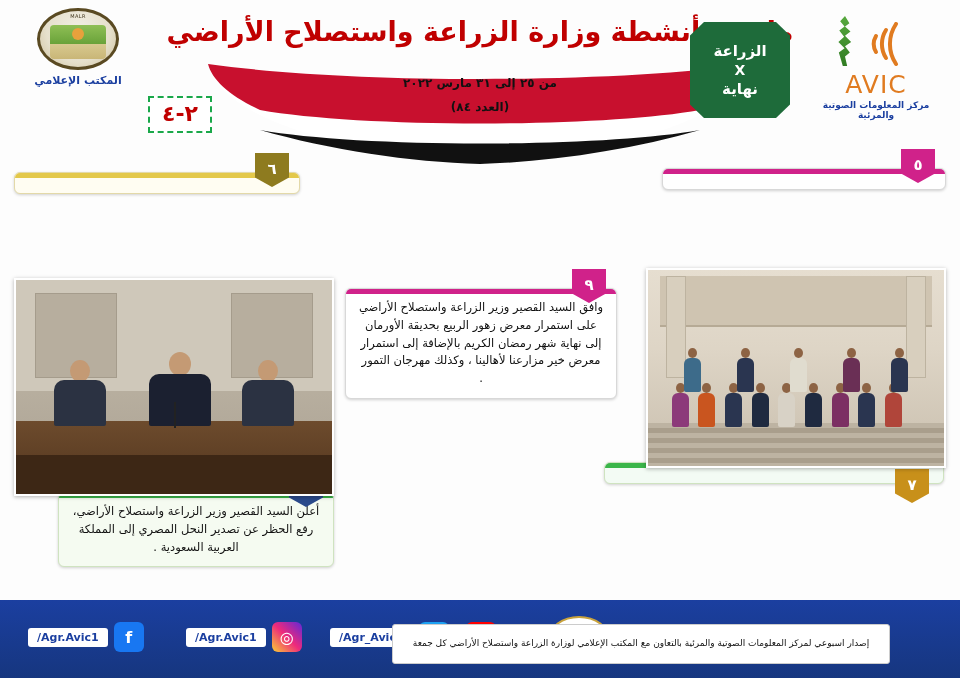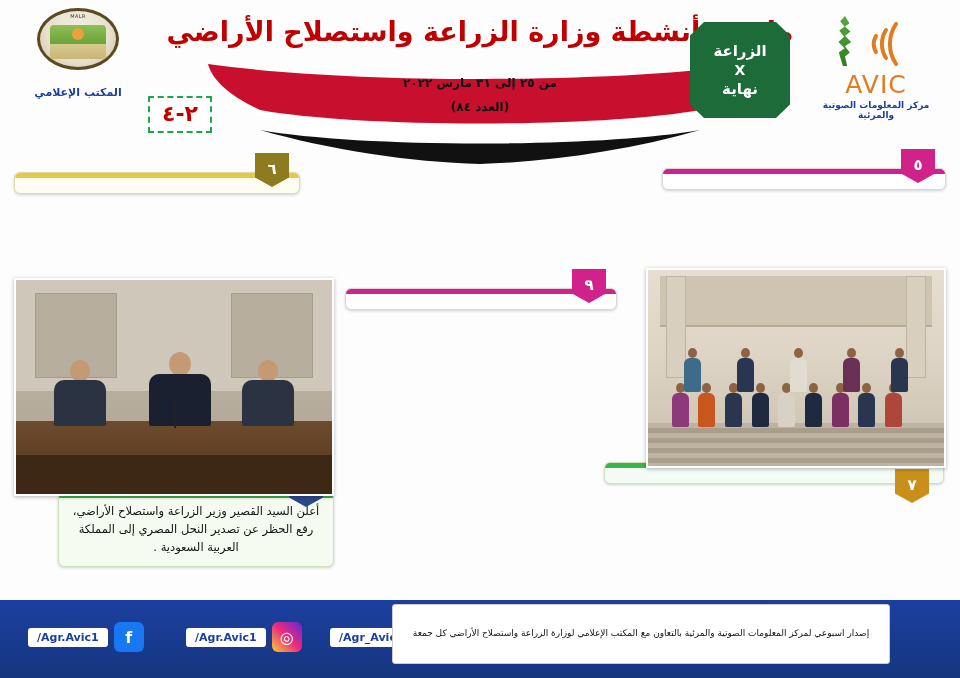--- a/index.html
+++ b/index.html
@@ -33,21 +33,21 @@
   }
   .logo-badge .sun {
     position: absolute; left: 50%; top: 17px; transform: translateX(-50%);
     width: 12px; height: 12px; border-radius: 50%; background: #e8a13c;
   }
   .logo-badge-top {
     position: absolute; left: 0; right: 0; top: 2px;
     font-size: 5px; color: #3d3118; letter-spacing: .4px;
   }
   .logo-caption {
-    margin-top: 16px; font-size: 11px; font-weight: bold; color: #1b3fa0;
+    margin-top: 4px; font-size: 11px; font-weight: bold; color: #1b3fa0;
   }
 
   .main-title {
     position: absolute; left: 0; right: 0; top: 16px;
     text-align: center;
     font-size: 27px; font-weight: bold;
     color: #c00000;
     letter-spacing: 0px;
   }
 
@@ -177,21 +177,21 @@
     background:#fff; color:#1b3fa0; font-size:11px; font-weight:bold;
     padding:3px 9px; border-radius:3px; direction:ltr;
   }
   .icon-sq { width:30px; height:30px; border-radius:6px; display:flex; align-items:center; justify-content:center; color:#fff; font-weight:bold; font-size:16px;}
   .fb { background:#1877f2; }
   .ig { background:linear-gradient(45deg,#f9ce34,#ee2a7b,#6228d7); }
   .tw { background:#1da1f2; }
   .yt { background:#ff0000; }
 
   .footer-note {
-    position:absolute; left: 392px; bottom: 14px; width: 498px; height: 60px;
+    position:absolute; left: 392px; bottom: 14px; width: 498px; height: 40px;
     background:#fff; border:1px solid #ccc; border-radius:3px;
     font-size:9px; color:#111; line-height:1.5;
     display:flex; align-items:center; justify-content:center; text-align:center;
     padding: 3px 8px;
   }
   .footer-seal {
     position:absolute; left: 548px; bottom: 16px; width: 62px; height: 46px;
     border-radius:50%; border:2px solid #c8a23c; background:#fff;
     font-size:6px; color:#7a1f1f; display:flex; align-items:center; justify-content:center; text-align:center;
     padding:4px;
@@ -249,20 +249,21 @@
   </div>
 
   <div class="card" id="card6">
     <div class="card-accent-top" style="background:#e3c84a"></div>
     <div class="num ribbon-tl">٦</div>
   </div>
 
   <div class="card" id="card9">
     <div class="card-accent-top" style="background:#d0228a"></div>
     <div class="num ribbon-tl">٩</div>
+    <div>وافق السيد القصير وزير الزراعة واستصلاح الأراضي على استمرار معرض زهور الربيع بحديقة الأورمان إلى نهاية شهر رمضان الكريم بالإضافة إلى استمرار معرض خير مزارعنا لأهالينا ، وكذلك مهرجان التمور .</div>
   </div>
 
   <div class="card" id="card5">
     <div class="card-accent-top" style="background:#d0228a"></div>
     <div class="num ribbon-tl">٥</div>
   </div>
 
   <div class="card" id="card8">
     <div class="card-accent-top" style="background:#3bb54a"></div>
     <div class="num ribbon-tl">٨</div>

